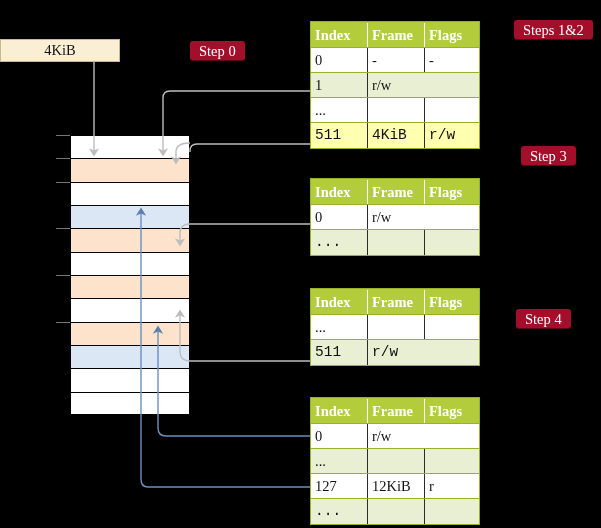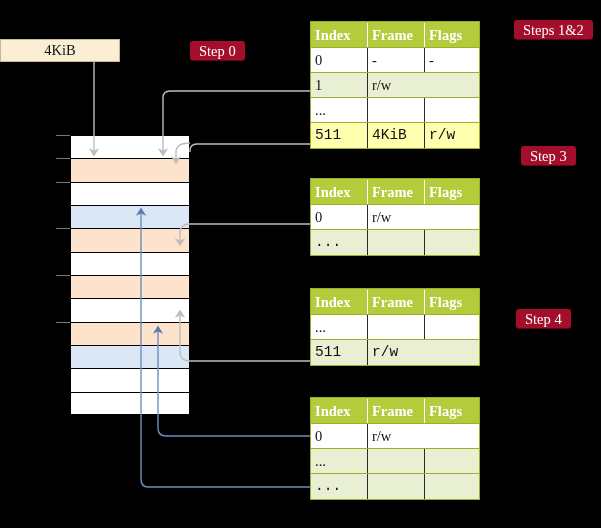--- a/index.html
+++ b/index.html
@@ -175,19 +175,24 @@
       </div>
       <div class="row">
         <div class="c idx">0</div>
         <div class="c flg">r/w</div>
       </div>
       <div class="row alt">
         <div class="c idx">...</div>
         <div class="c frm"></div>
         <div class="c flg"></div>
       </div>
+      <div class="row">
+        <div class="c idx">127</div>
+        <div class="c frm">12KiB</div>
+        <div class="c flg">r</div>
+      </div>
       <div class="row alt">
         <div class="c idx">...</div>
         <div class="c frm"></div>
         <div class="c flg"></div>
       </div>
     </div>
   </div>
 
 </body></html>

